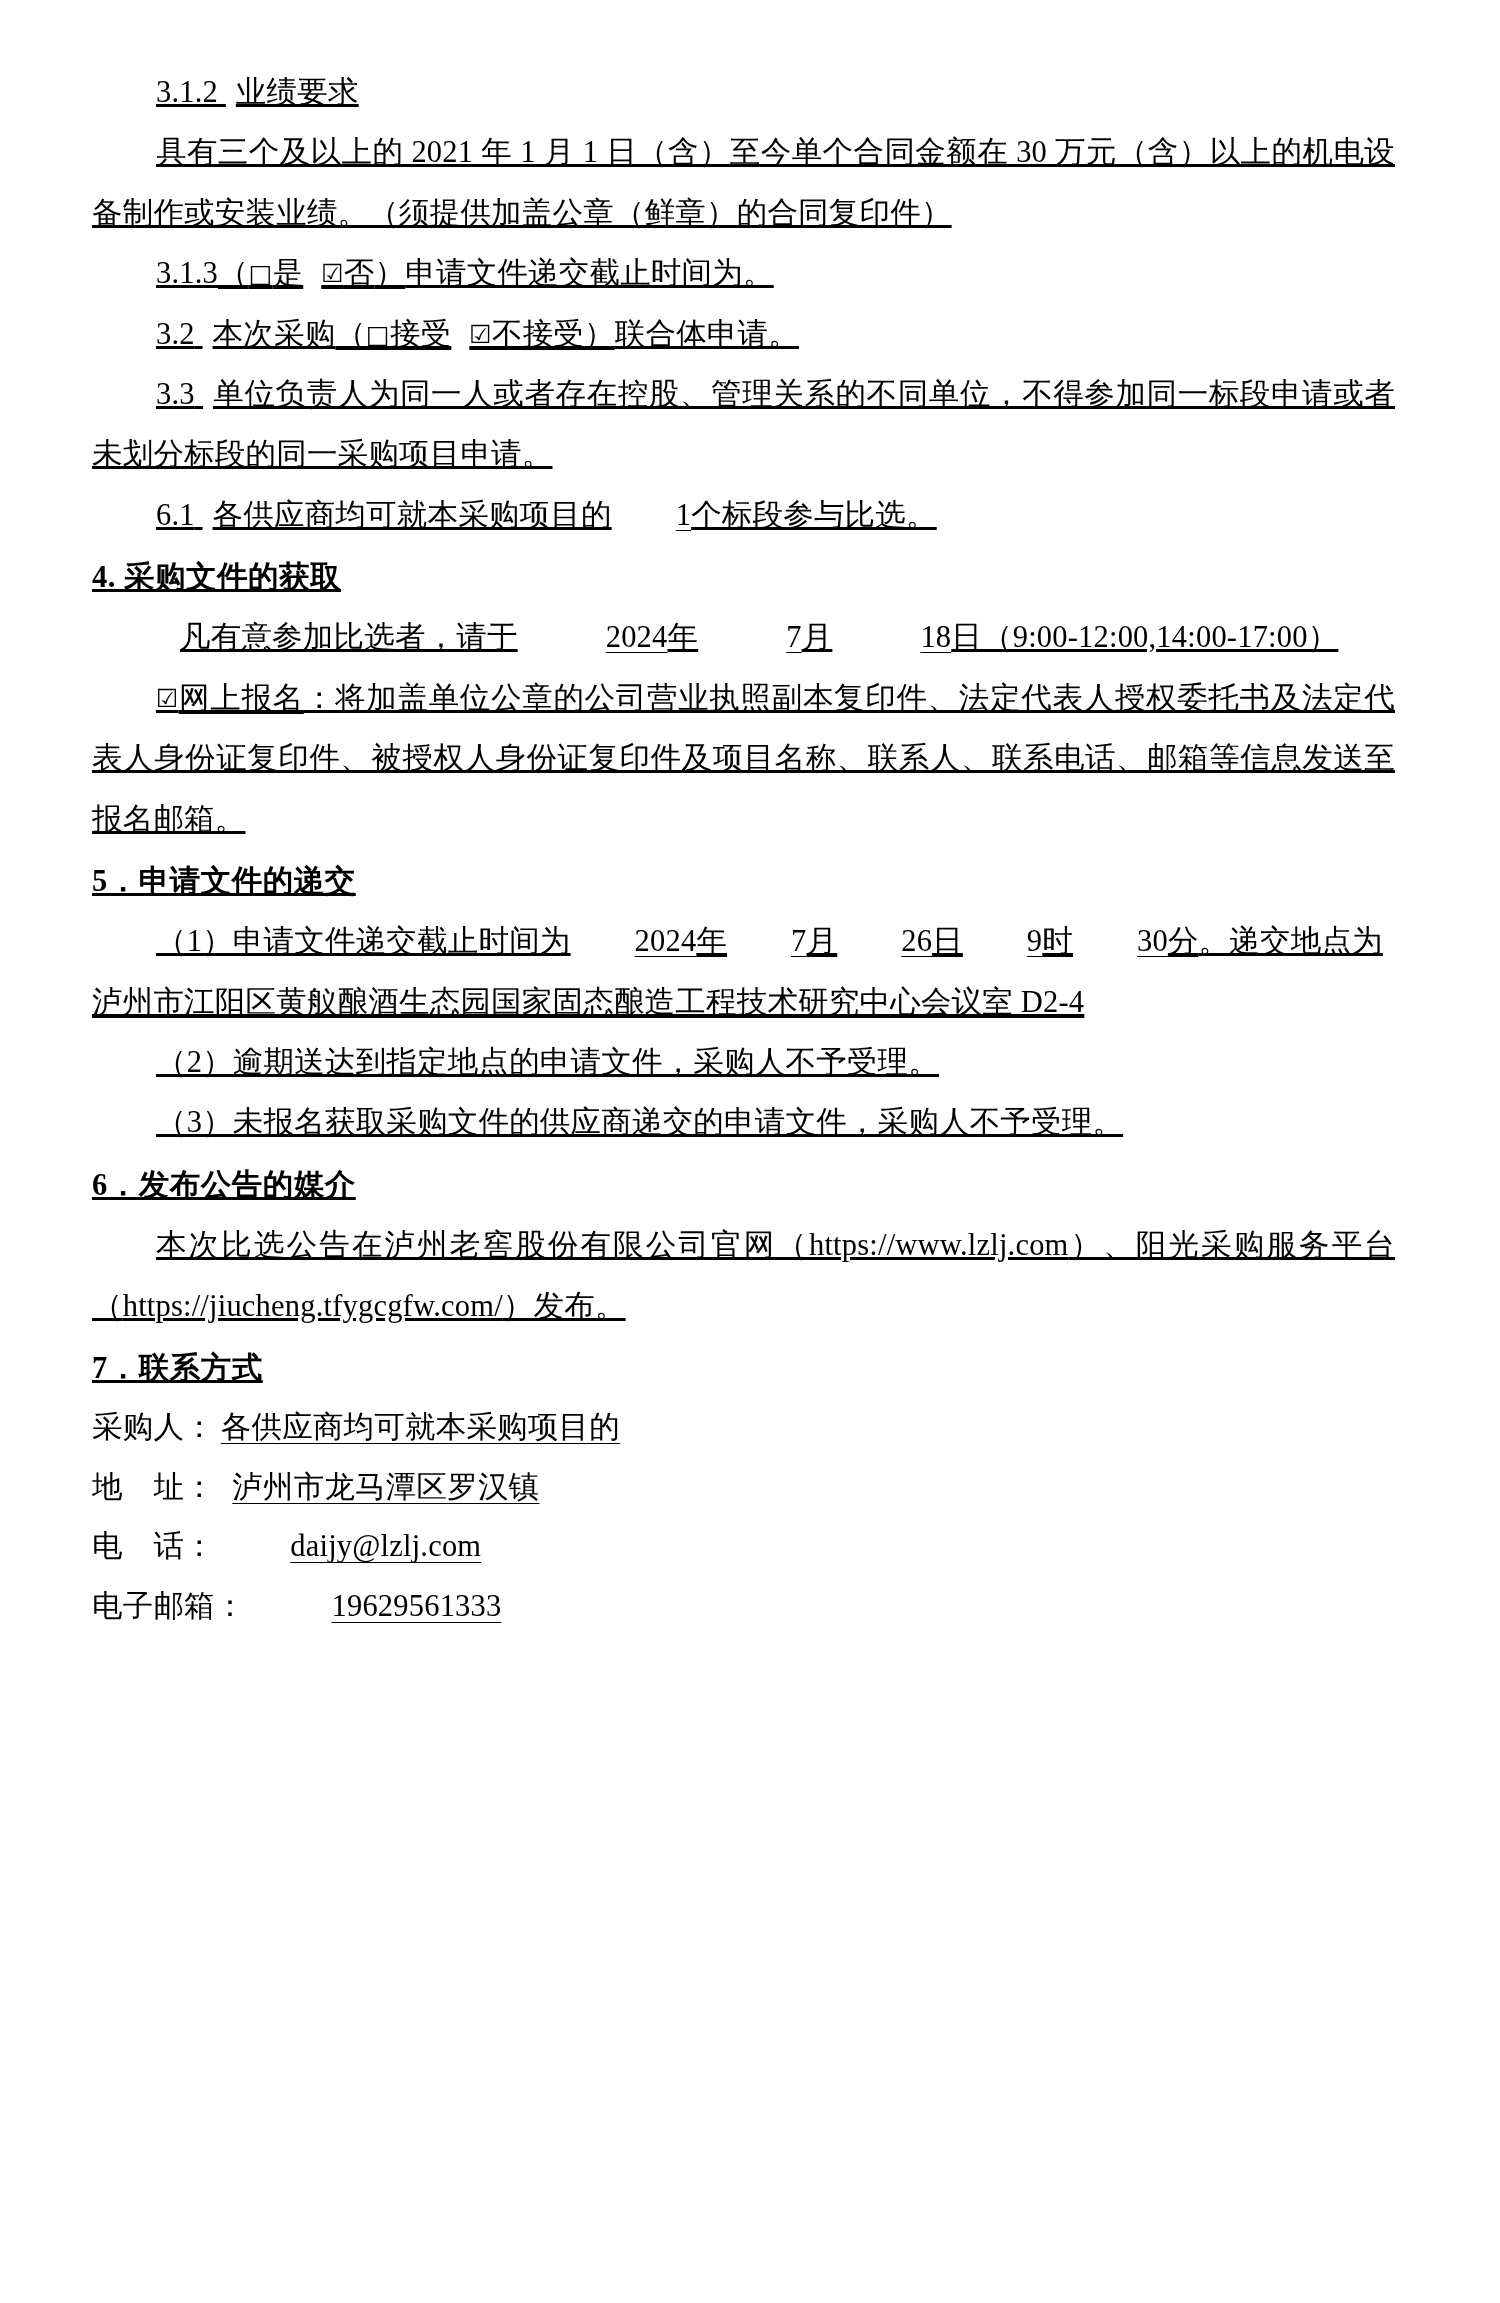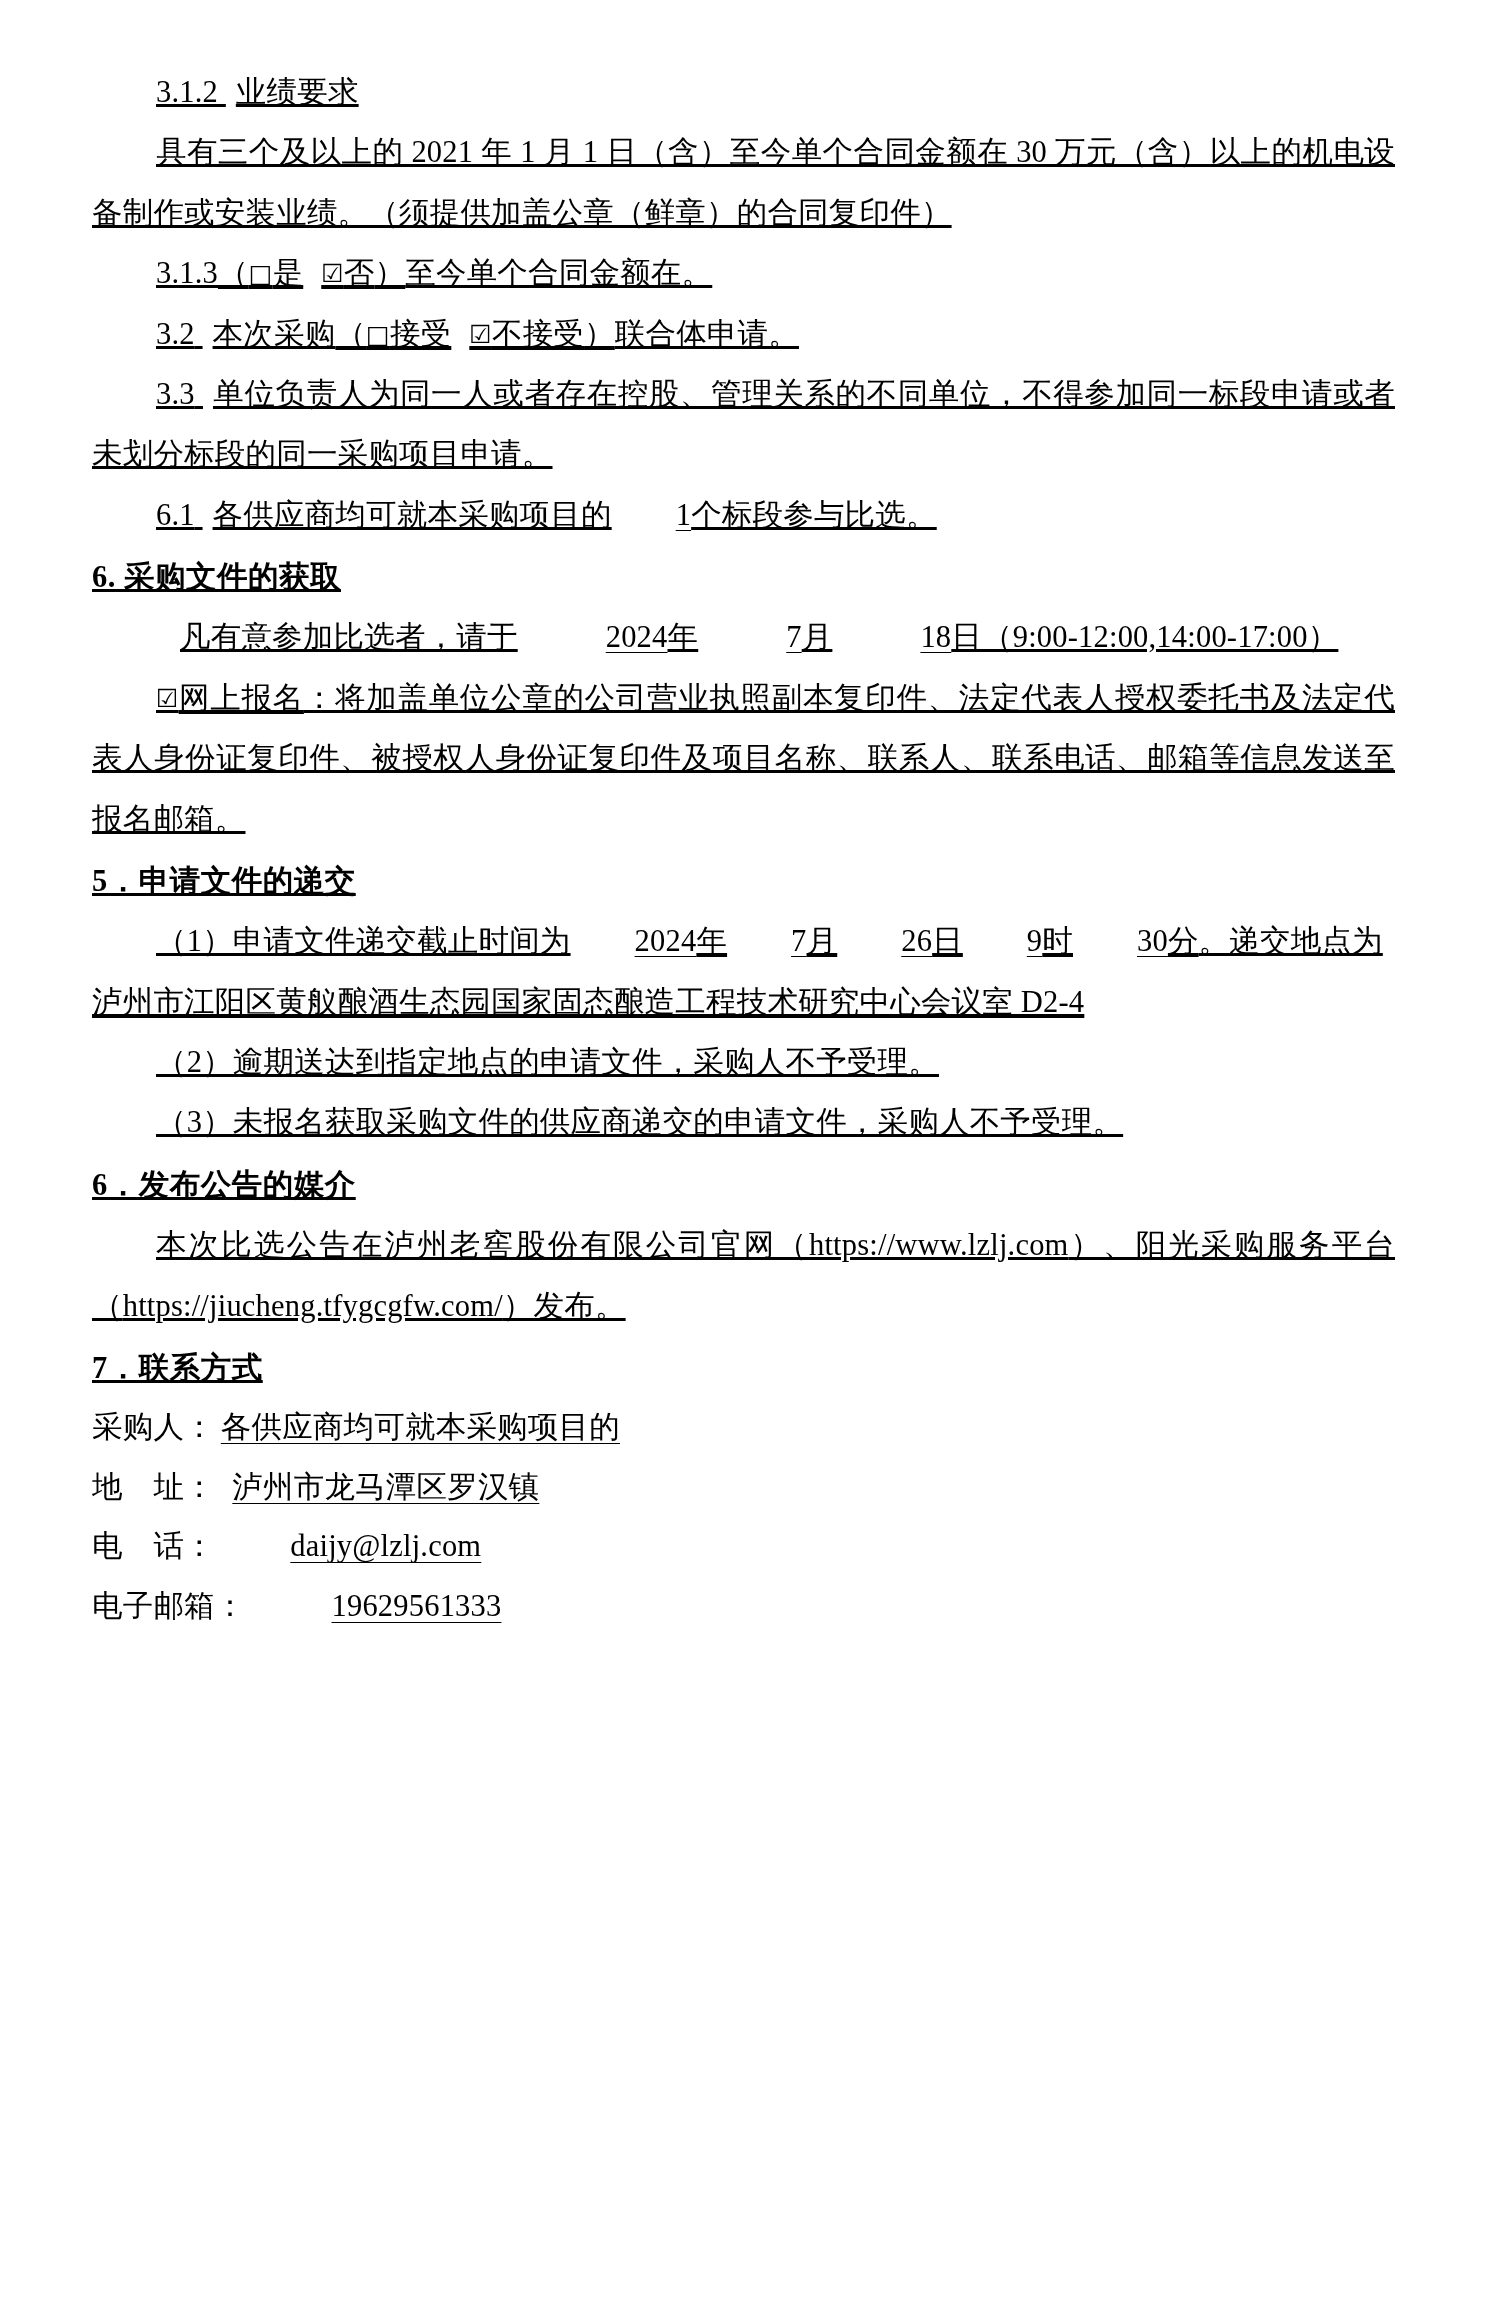--- a/index.html
+++ b/index.html
@@ -94,39 +94,39 @@
   <div class="doc-body">
 
     <p class="indent">
       <span class="latin">3.1.2</span>
       <span class="sp-sm"></span><span>业绩要求</span>
     </p>
 
     <p class="indent">具有三个及以上的 2021 年 1 月 1 日（含）至今单个合同金额在 30 万元（含）以上的机电设备制作或安装业绩。（须提供加盖公章（鲜章）的合同复印件）</p>
 
     <p class="indent">
-      <span class="latin">3.1.3</span><span class="u"><span>（</span><span class="cb">□</span><span>是</span><span class="sp"></span><span class="cb">☑</span><span>否</span><span>）</span></span><span>至今单个合同金额在。</span>
+      <span class="latin">3.1.3</span><span class="u"><span>（</span><span class="cb">□</span><span>是</span><span class="sp"></span><span class="cb">☑</span><span>否</span><span>）</span></span><span>申请文件递交截止时间为。</span>
     </p>
 
     <p class="indent">
       <span class="latin">3.2</span>
       <span class="sp-sm"></span><span>本次采购</span><span class="u"><span>（</span><span class="cb">□</span><span>接受</span><span class="sp"></span><span class="cb">☑</span><span>不接受</span><span>）</span></span><span>联合体申请。</span>
     </p>
 
     <p class="indent">
       <span class="latin">3.3</span>
       <span class="sp-sm"></span><span>单位负责人为同一人或者存在控股、管理关系的不同单位，不得参加同一标段申请或者未划分标段的同一采购项目申请。</span>
     </p>
 
     <p class="indent">
       <span class="latin">6.1</span>
       <span class="sp-sm"></span><span>各供应商均可就本采购项目的</span><span class="blank latin">1</span><span>个标段参与比选。</span>
     </p>
 
-    <p class="heading">6. 采购文件的获取</p>
+    <p class="heading">4. 采购文件的获取</p>
 
     <p class="indent" style="text-indent:88px">
       <span>凡有意参加比选者，请于</span><span class="blank latin" style="min-width:92px;text-align:center">2024</span><span>年</span><span class="blank latin" style="min-width:36px;text-align:center">7</span><span>月</span><span class="blank latin" style="min-width:48px;text-align:left">18</span><span>日</span><span class="latin">（9:00-12:00,14:00-17:00）</span>
     </p>
 
 
     <p class="indent">
       <span class="cb">☑</span><span class="u">网上报名</span><span>：将加盖单位公章的公司营业执照副本复印件、法定代表人授权委托书及法定代表人身份证复印件、被授权人身份证复印件及项目名称、联系人、联系电话、邮箱等信息发送至报名邮箱。</span>
     </p>
 

